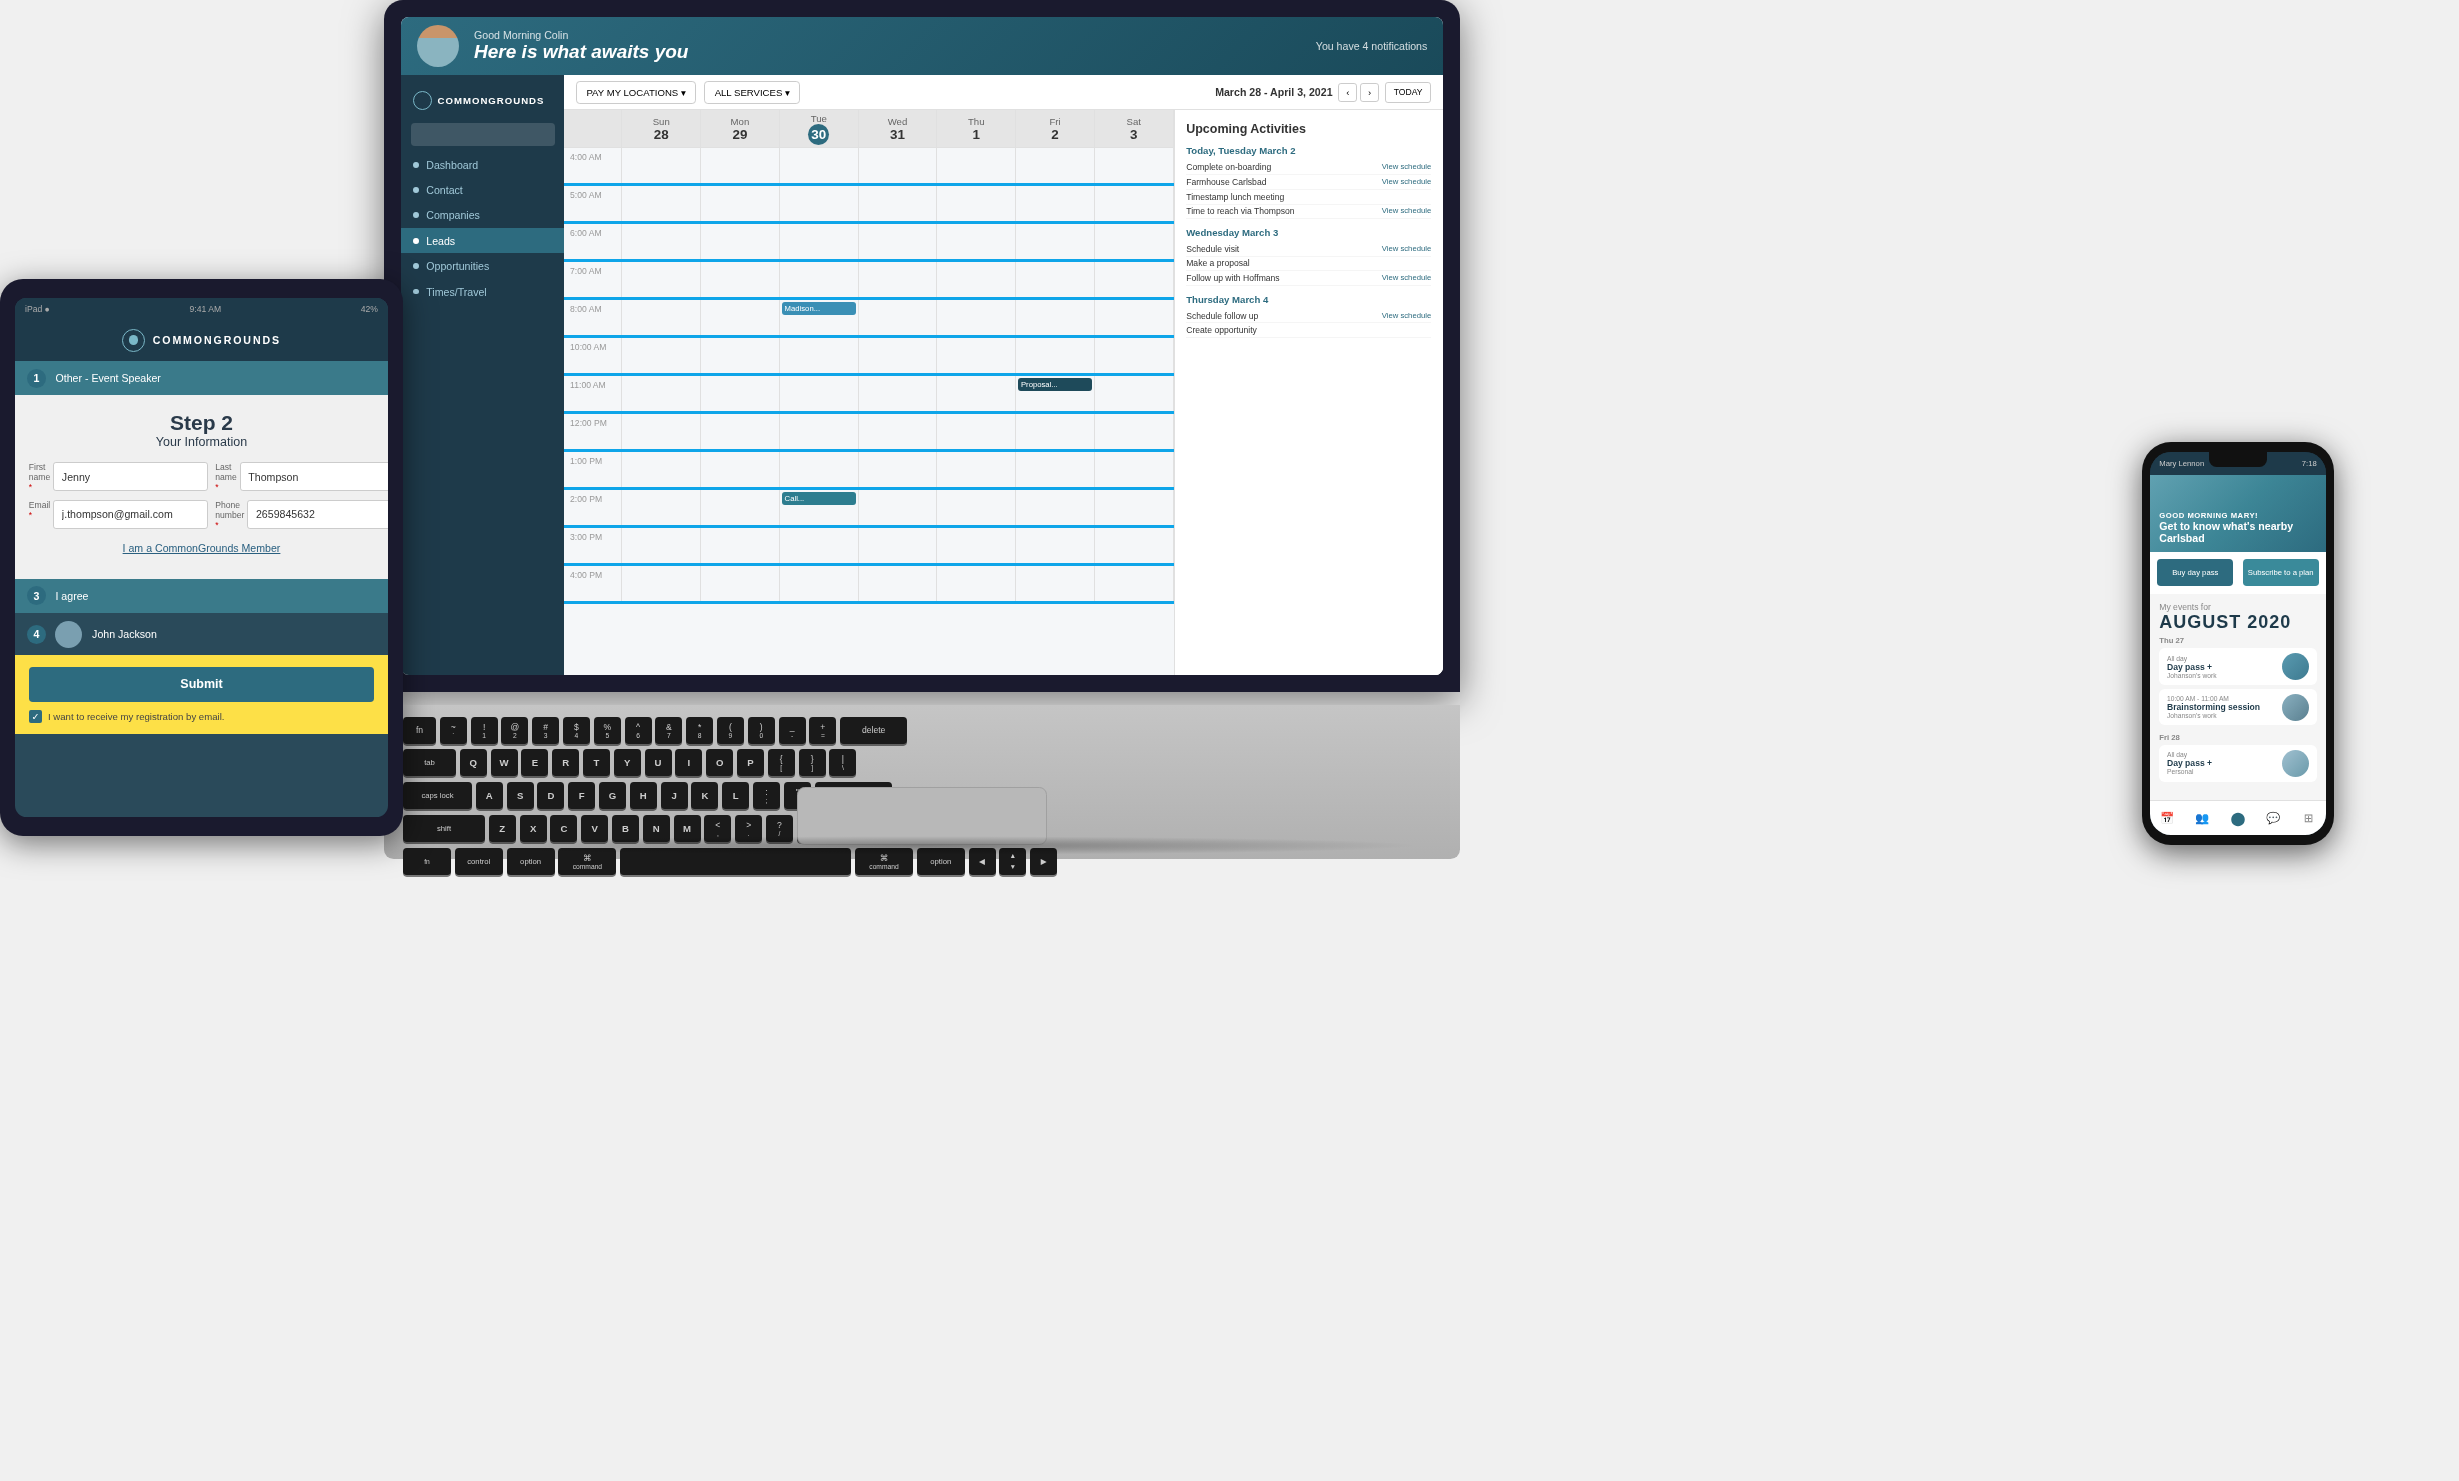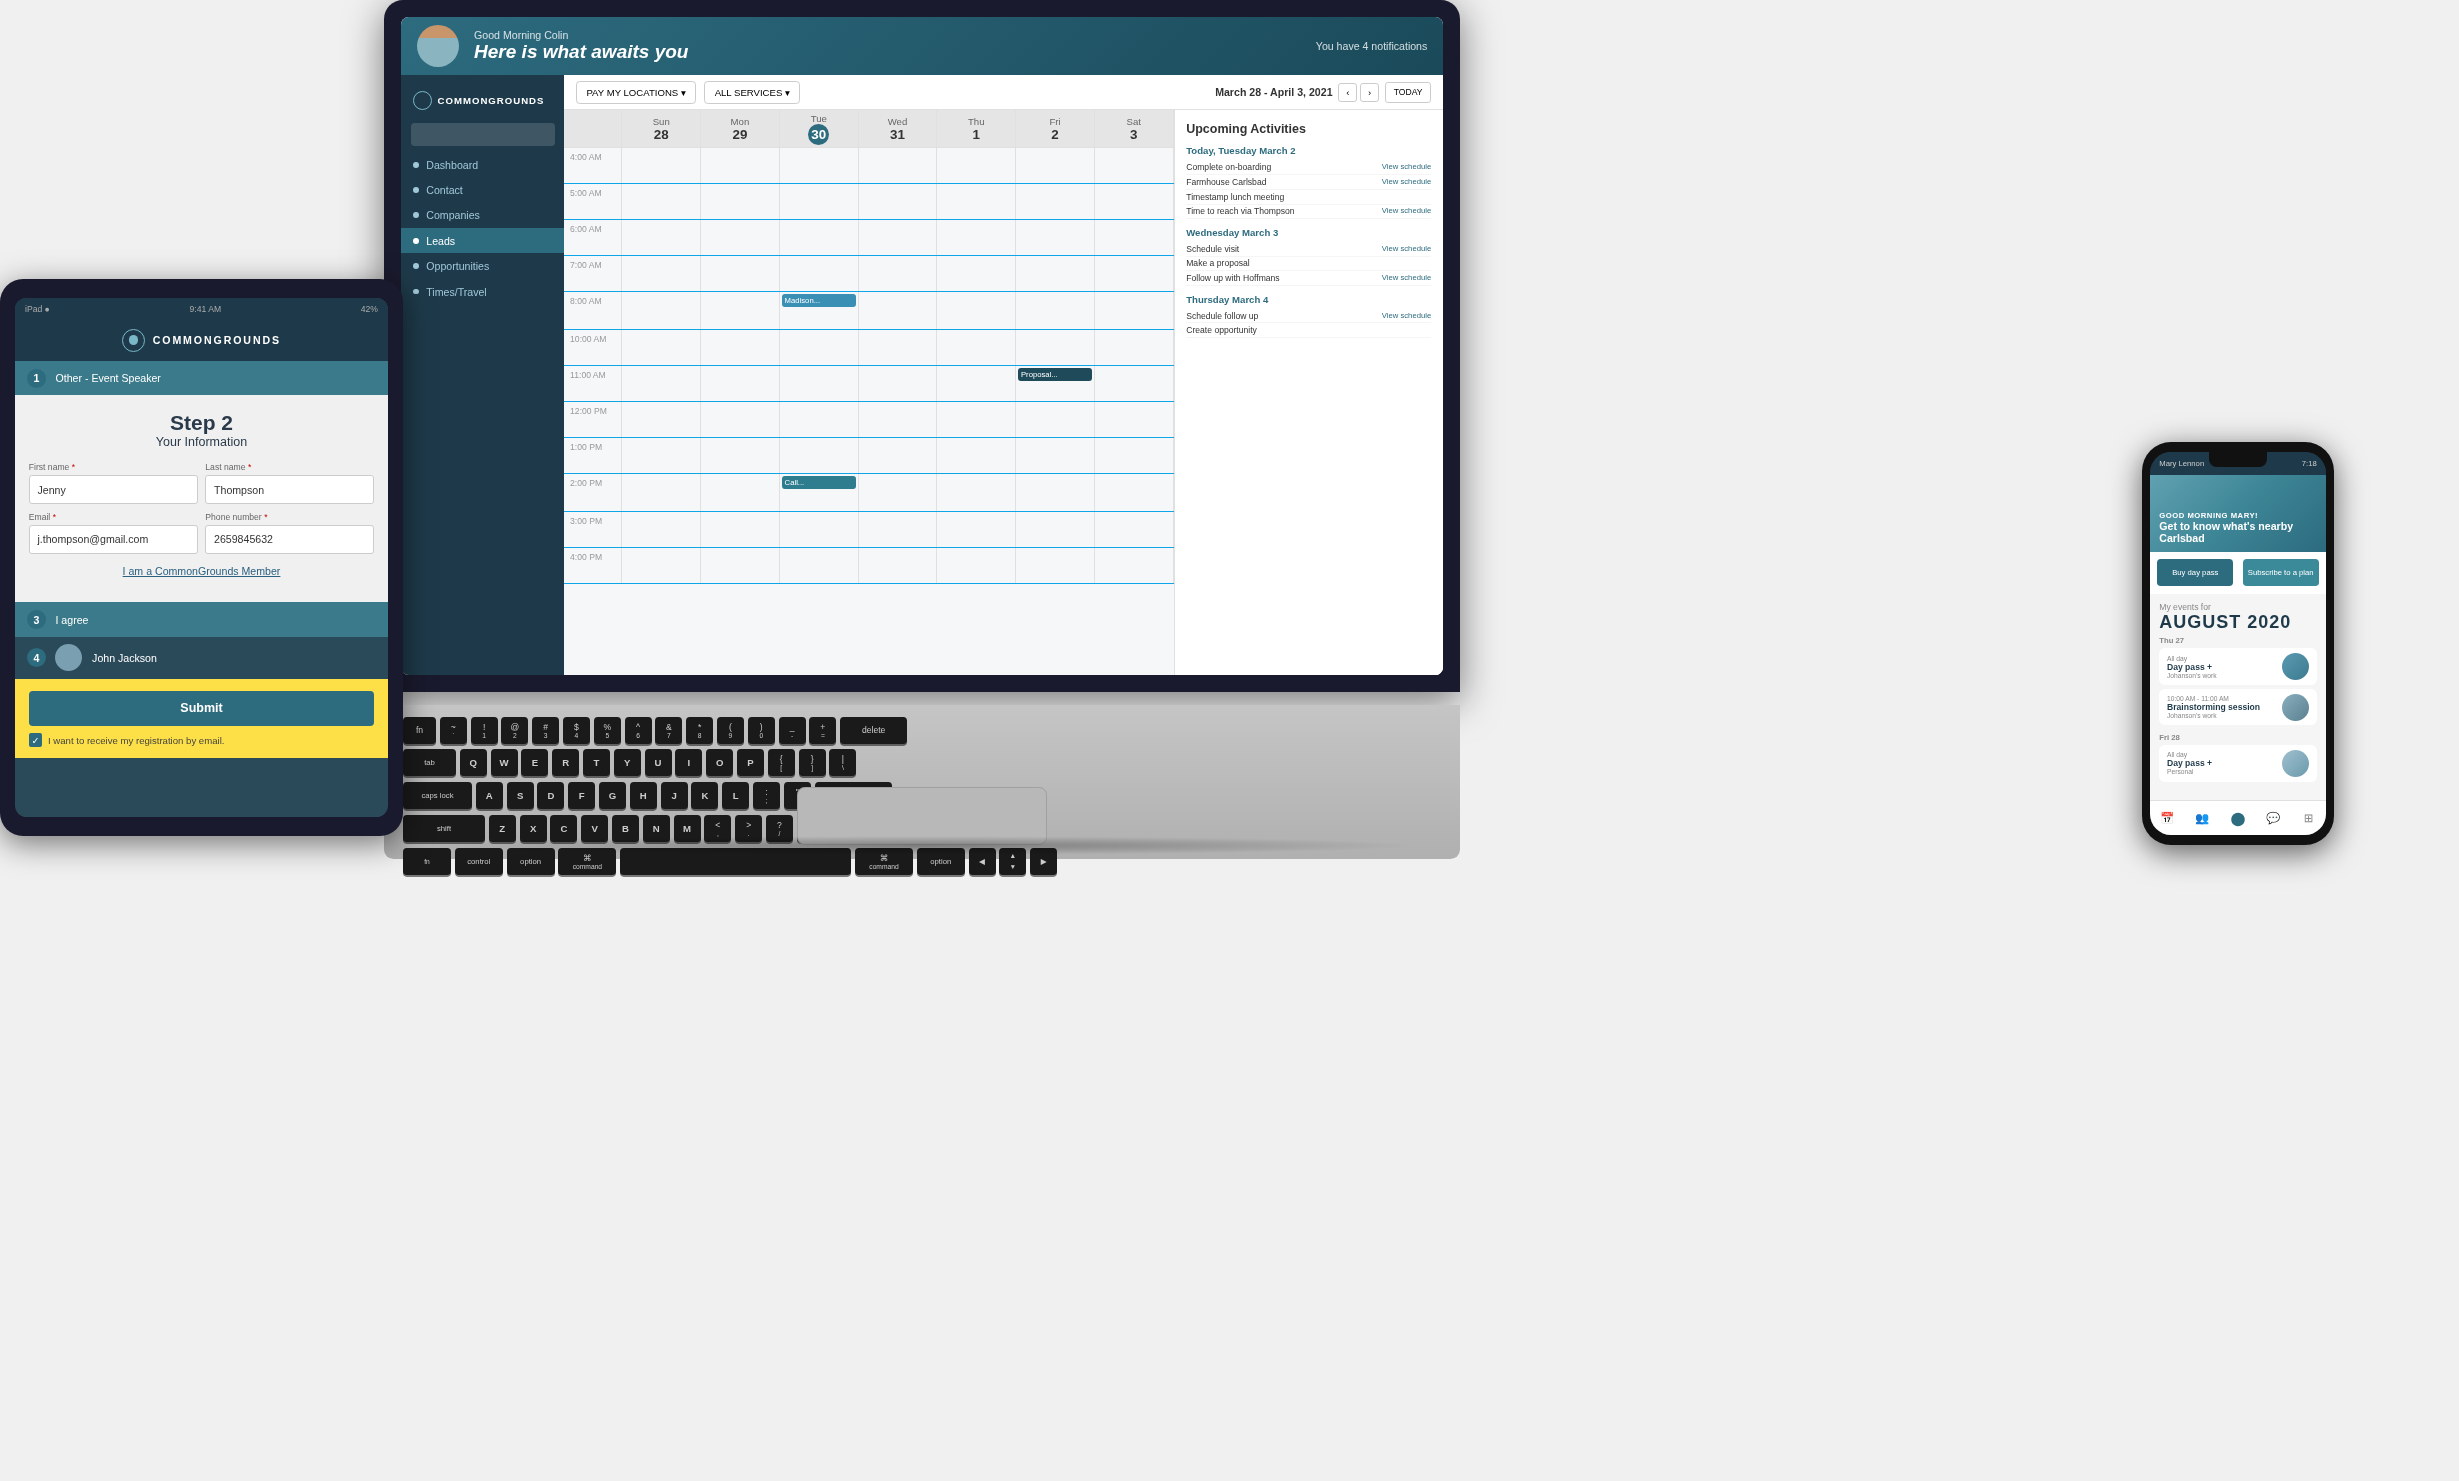--- a/index.html
+++ b/index.html
@@ -255,21 +255,21 @@
 
     .cal-body {
       overflow-y: auto;
       height: calc(100% - 38px);
     }
 
     .cal-time-row {
       display: grid;
       grid-template-columns: 58px repeat(7, 1fr);
       min-height: 35px;
-      border-bottom: 1px solid #0ea5e9;
+      border-bottom: 3px solid #0ea5e9;
     }
 
     .cal-time-label {
       font-size: 8.6px;
       color: #999;
       padding: 3.8px 5.8px;
       border-right: 1px solid #e0e0e0;
       white-space: nowrap;
     }
 
@@ -450,21 +450,21 @@
 
     .form-row {
       display: grid;
       grid-template-columns: 1fr 1fr;
       gap: 7.7px;
       margin-bottom: 7.7px;
     }
 
     .form-field {
       display: flex;
-      flex-direction: column;
+      flex-direction: row;
       gap: 2.9px;
     }
 
     .form-label {
       font-size: 8.6px;
       color: #666;
     }
 
     .form-label .required {
       color: #c00;

